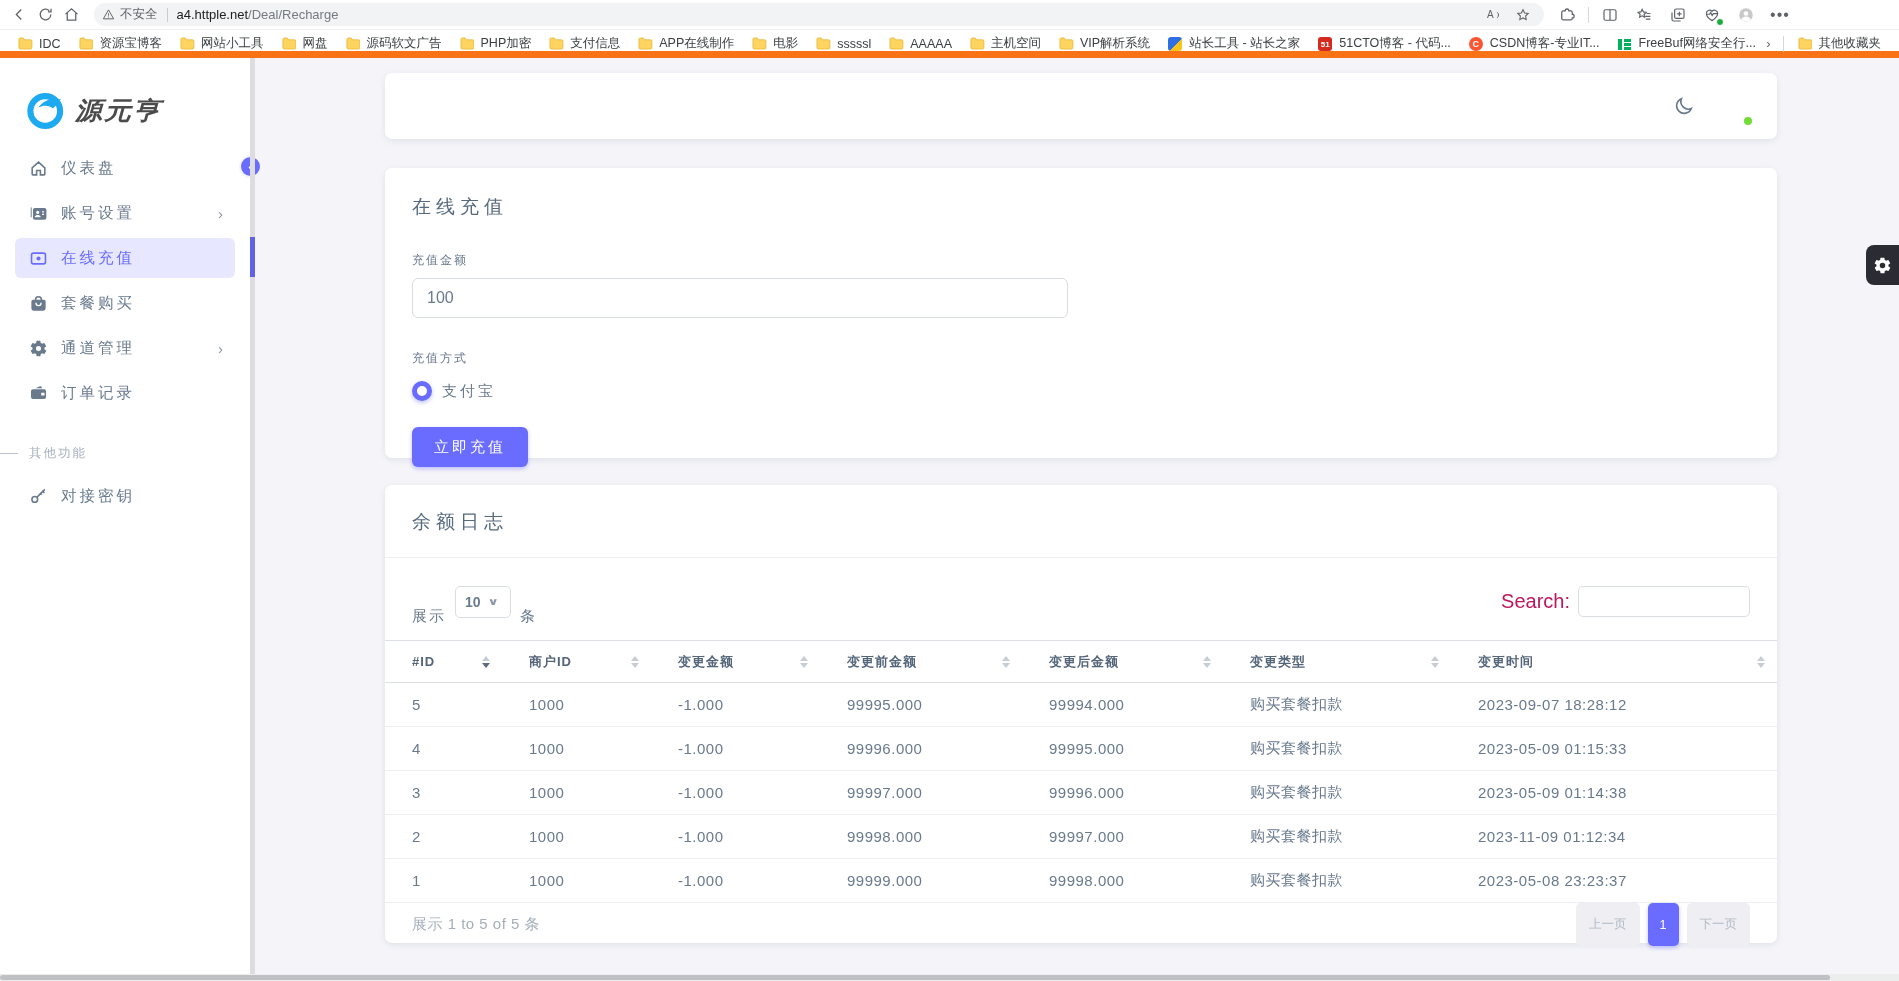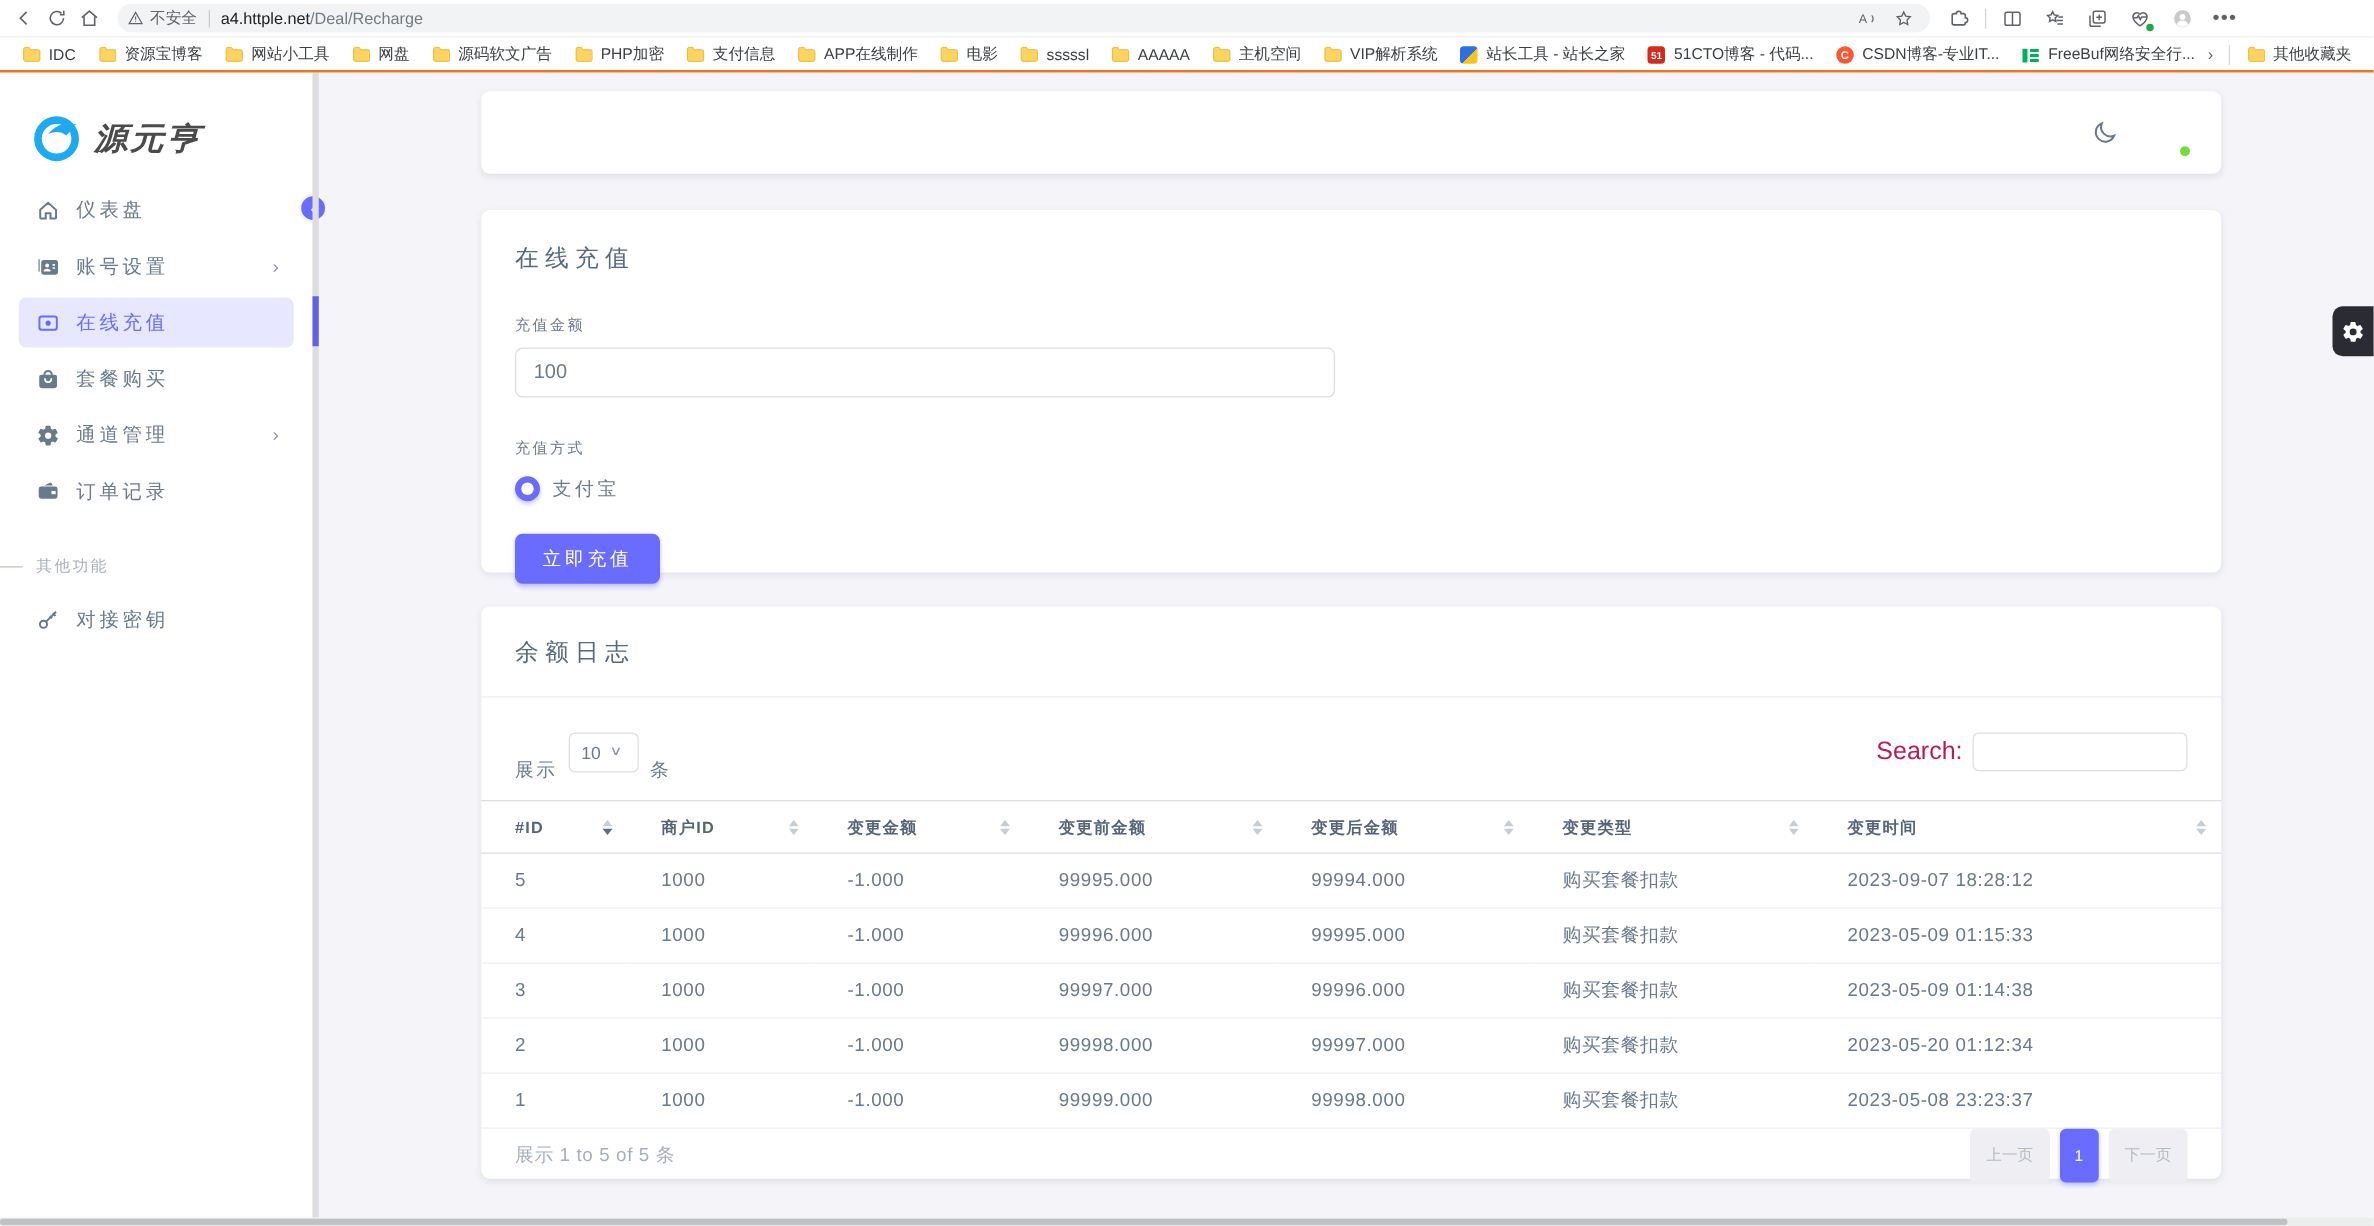--- a/index.html
+++ b/index.html
@@ -1,21 +1,21 @@
 <!DOCTYPE html>
 <html><head>
 <meta charset="utf-8">
 <style>
   * { margin:0; padding:0; box-sizing:border-box; }
   html,body { width:1899px; height:981px; overflow:hidden;
     font-family:"Liberation Sans","DejaVu Sans",sans-serif; background:#f5f5f9; }
   .screen { position:relative; width:1899px; height:981px; }
 
   
-  .chrome { position:absolute; top:0; left:0; right:0; height:58px; background:#fff; border-bottom:2px solid #f97316; z-index:30; }
+  .chrome { position:absolute; top:0; left:0; right:0; height:58px; background:#fff; border-bottom:7px solid #f97316; z-index:30; }
   .toolbar { height:29px; display:flex; align-items:center; padding:0 6px; }
   .tb-btn { width:26px; height:24px; display:flex; align-items:center; justify-content:center; color:#5f6368; flex:0 0 auto; border-radius:4px; }
   .tb-btn svg { width:17px; height:17px; }
   .url-pill { flex:1 1 auto; height:23px; margin:0 10px; background:#f1f3f4; border-radius:12px; display:flex; align-items:center; padding:0 8px; max-width:1450px; }
   .pill-sec { display:flex; align-items:center; gap:5px; color:#5f6368; font-size:12.5px; }
   .pill-sec svg { width:13px; height:13px; }
   .pill-div { width:1px; height:14px; background:#c8cbcf; margin:0 9px; }
   .url-text { font-size:13px; color:#202124; white-space:nowrap; overflow:hidden; flex:1; }
   .url-text .path { color:#757a80; }
   .pill-right { display:flex; align-items:center; gap:4px; }
@@ -86,21 +86,21 @@
   .radio-row { margin-top:14px; display:flex; align-items:center; gap:10px; }
   .radio { width:20px; height:20px; border-radius:50%; border:5.5px solid #696cff; background:#fff; box-shadow:0 2px 4px rgba(105,108,255,.4); }
   .radio-label { font-size:15px; color:#697a8d; letter-spacing:3px; }
   .submit-btn { margin-top:26px; height:40px; padding:0 22px; background:#696cff; color:#fff; border:none; border-radius:6px; font-size:15px; letter-spacing:3px; box-shadow:0 2px 4px rgba(105,108,255,.4); cursor:pointer; font-family:inherit; }
 
   
   .logcard { margin-top:27px; height:458px; display:flex; flex-direction:column; }
   .logcard-header { padding:24px 27px 22px 27px; border-bottom:1px solid #eceef1; }
   .controls { display:flex; align-items:center; padding:19px 27px 14px 27px; }
   .len-label { font-size:15px; color:#697a8d; letter-spacing:2px;margin-top:30px; }
-  .len-select { display:flex; align-items:center; gap:8px; margin:0 9px; width:56px; height:32px; border:1px solid #d9dee3; border-radius:5px; padding:0 9px; font-size:14px; color:#697a8d; cursor:pointer; }
+  .len-select { display:flex; align-items:center; gap:8px; margin:0 9px; width:56px; height:32px; border:1px solid #d9dee3; border-radius:5px; padding:0 9px; font-size:14px; color:#697a8d; cursor:pointer;font-weight:bold; }
   .len-select .sel-chev { font-size:10px; color:#8a97a6; transform:scaleX(1.4); }
   .controls-spacer { flex:1; }
   .search-label { font-size:20px; color:#be185d; margin-right:8px; }
   .search-input { width:172px; height:31px; border:1px solid #d9dee3; border-radius:5px; padding:0 10px; font-size:14px; color:#697a8d; outline:none; background:#fff; font-family:inherit; }
 
   table.log { width:100%; border-collapse:collapse; table-layout:fixed; }
   table.log th { position:relative; height:42px; text-align:left; font-size:13px; font-weight:bold; color:#54657a; letter-spacing:1px; border-top:1px solid #dbdfe3; border-bottom:1px solid #dbdfe3; padding:0 30px 0 27px; white-space:nowrap; cursor:pointer; }
   table.log td { height:44px; font-size:15px; color:#697a8d; padding:0 10px 0 27px; border-bottom:1px solid #eceef1; white-space:nowrap; letter-spacing:.5px; }
   .sort { position:absolute; right:12px; top:50%; transform:translateY(-50%); display:flex; flex-direction:column; gap:2px; }
   .sort i { display:block; width:0; height:0; border-left:4px solid transparent; border-right:4px solid transparent; }
@@ -561,21 +561,21 @@
                   <td>购买套餐扣款</td>
                   <td>2023-05-09 01:14:38</td>
                 </tr>
                 <tr>
                   <td>2</td>
                   <td>1000</td>
                   <td>-1.000</td>
                   <td>99998.000</td>
                   <td>99997.000</td>
                   <td>购买套餐扣款</td>
-                  <td>2023-05-20 01:12:34</td>
+                  <td>2023-11-09 01:12:34</td>
                 </tr>
                 <tr>
                   <td>1</td>
                   <td>1000</td>
                   <td>-1.000</td>
                   <td>99999.000</td>
                   <td>99998.000</td>
                   <td>购买套餐扣款</td>
                   <td>2023-05-08 23:23:37</td>
                 </tr>

